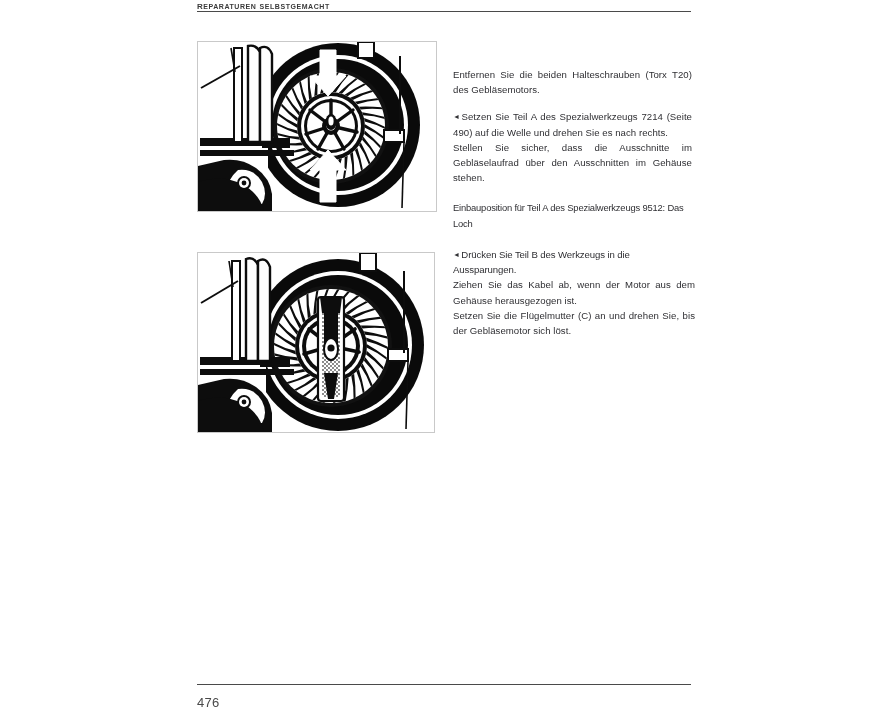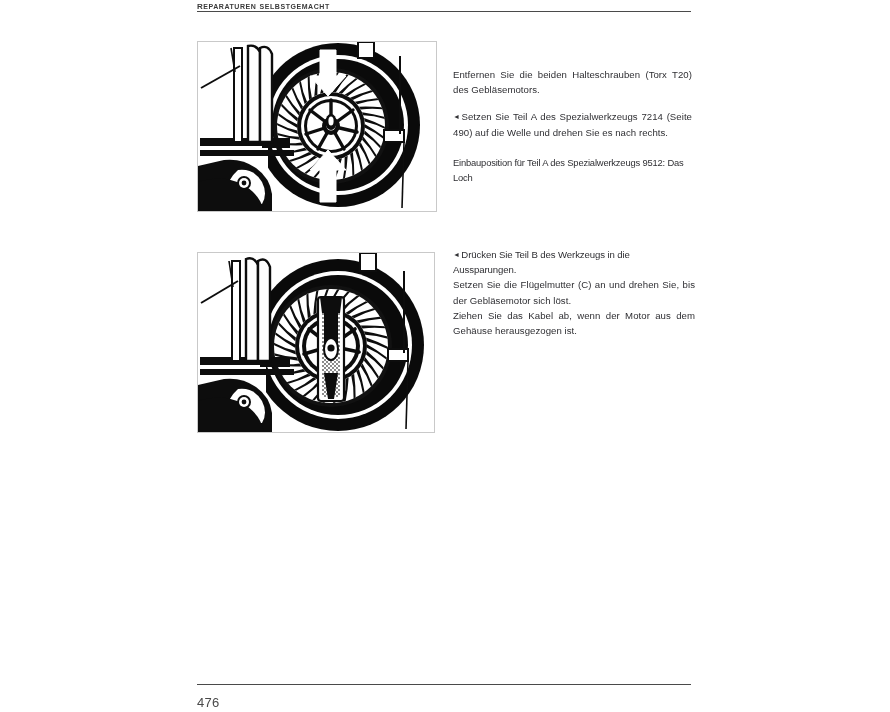--- a/index.html
+++ b/index.html
@@ -362,28 +362,29 @@
       <line x1="210" y1="108" x2="208" y2="176" stroke="#0d0d0d" stroke-width="1.6"></line>
       <path d="M162,0 L178,0 L178,18 L162,18 Z" fill="#ffffff" stroke="#0d0d0d" stroke-width="2"></path>
     </g>
   </svg>
 </div>
 
 <div id="text-column">
   <p class="para">Entfernen Sie die beiden Halteschrauben (Torx T20) des Gebläsemotors.</p>
   <div class="spacer-sm"></div>
   <p class="para bullet-para"><span class="tri">◄</span><span>Setzen Sie Teil A des Spezialwerkzeugs 7214 (Seite 490) auf die Welle und drehen Sie es nach rechts.</span></p>
+  <p class="para">Stellen Sie sicher, dass die Ausschnitte im Gebläselaufrad über den Ausschnitten im Gehäuse stehen.</p>
 
   <div id="note-block">
     <p class="note-text">Einbauposition für Teil A des Spezialwerkzeugs 9512: Das Loch</p>
   </div>
 </div>
 
 <div id="text-column-2">
   <p class="para nojust tight bullet-para"><span class="tri">◄</span><span>Drücken Sie Teil B des Werkzeugs in die Aussparungen.</span></p>
+  <p class="para">Ziehen Sie das Kabel ab, wenn der Motor aus dem Gehäuse herausgezogen ist.</p>
   <p class="para">Setzen Sie die Flügelmutter (C) an und drehen Sie, bis der Gebläsemotor sich löst.</p>
-  <p class="para">Ziehen Sie das Kabel ab, wenn der Motor aus dem Gehäuse herausgezogen ist.</p>
 </div>
 
 <div id="page-footer">
   <div id="footer-rule"></div>
   <div id="page-number">476</div>
 </div>
 
 </body></html>

